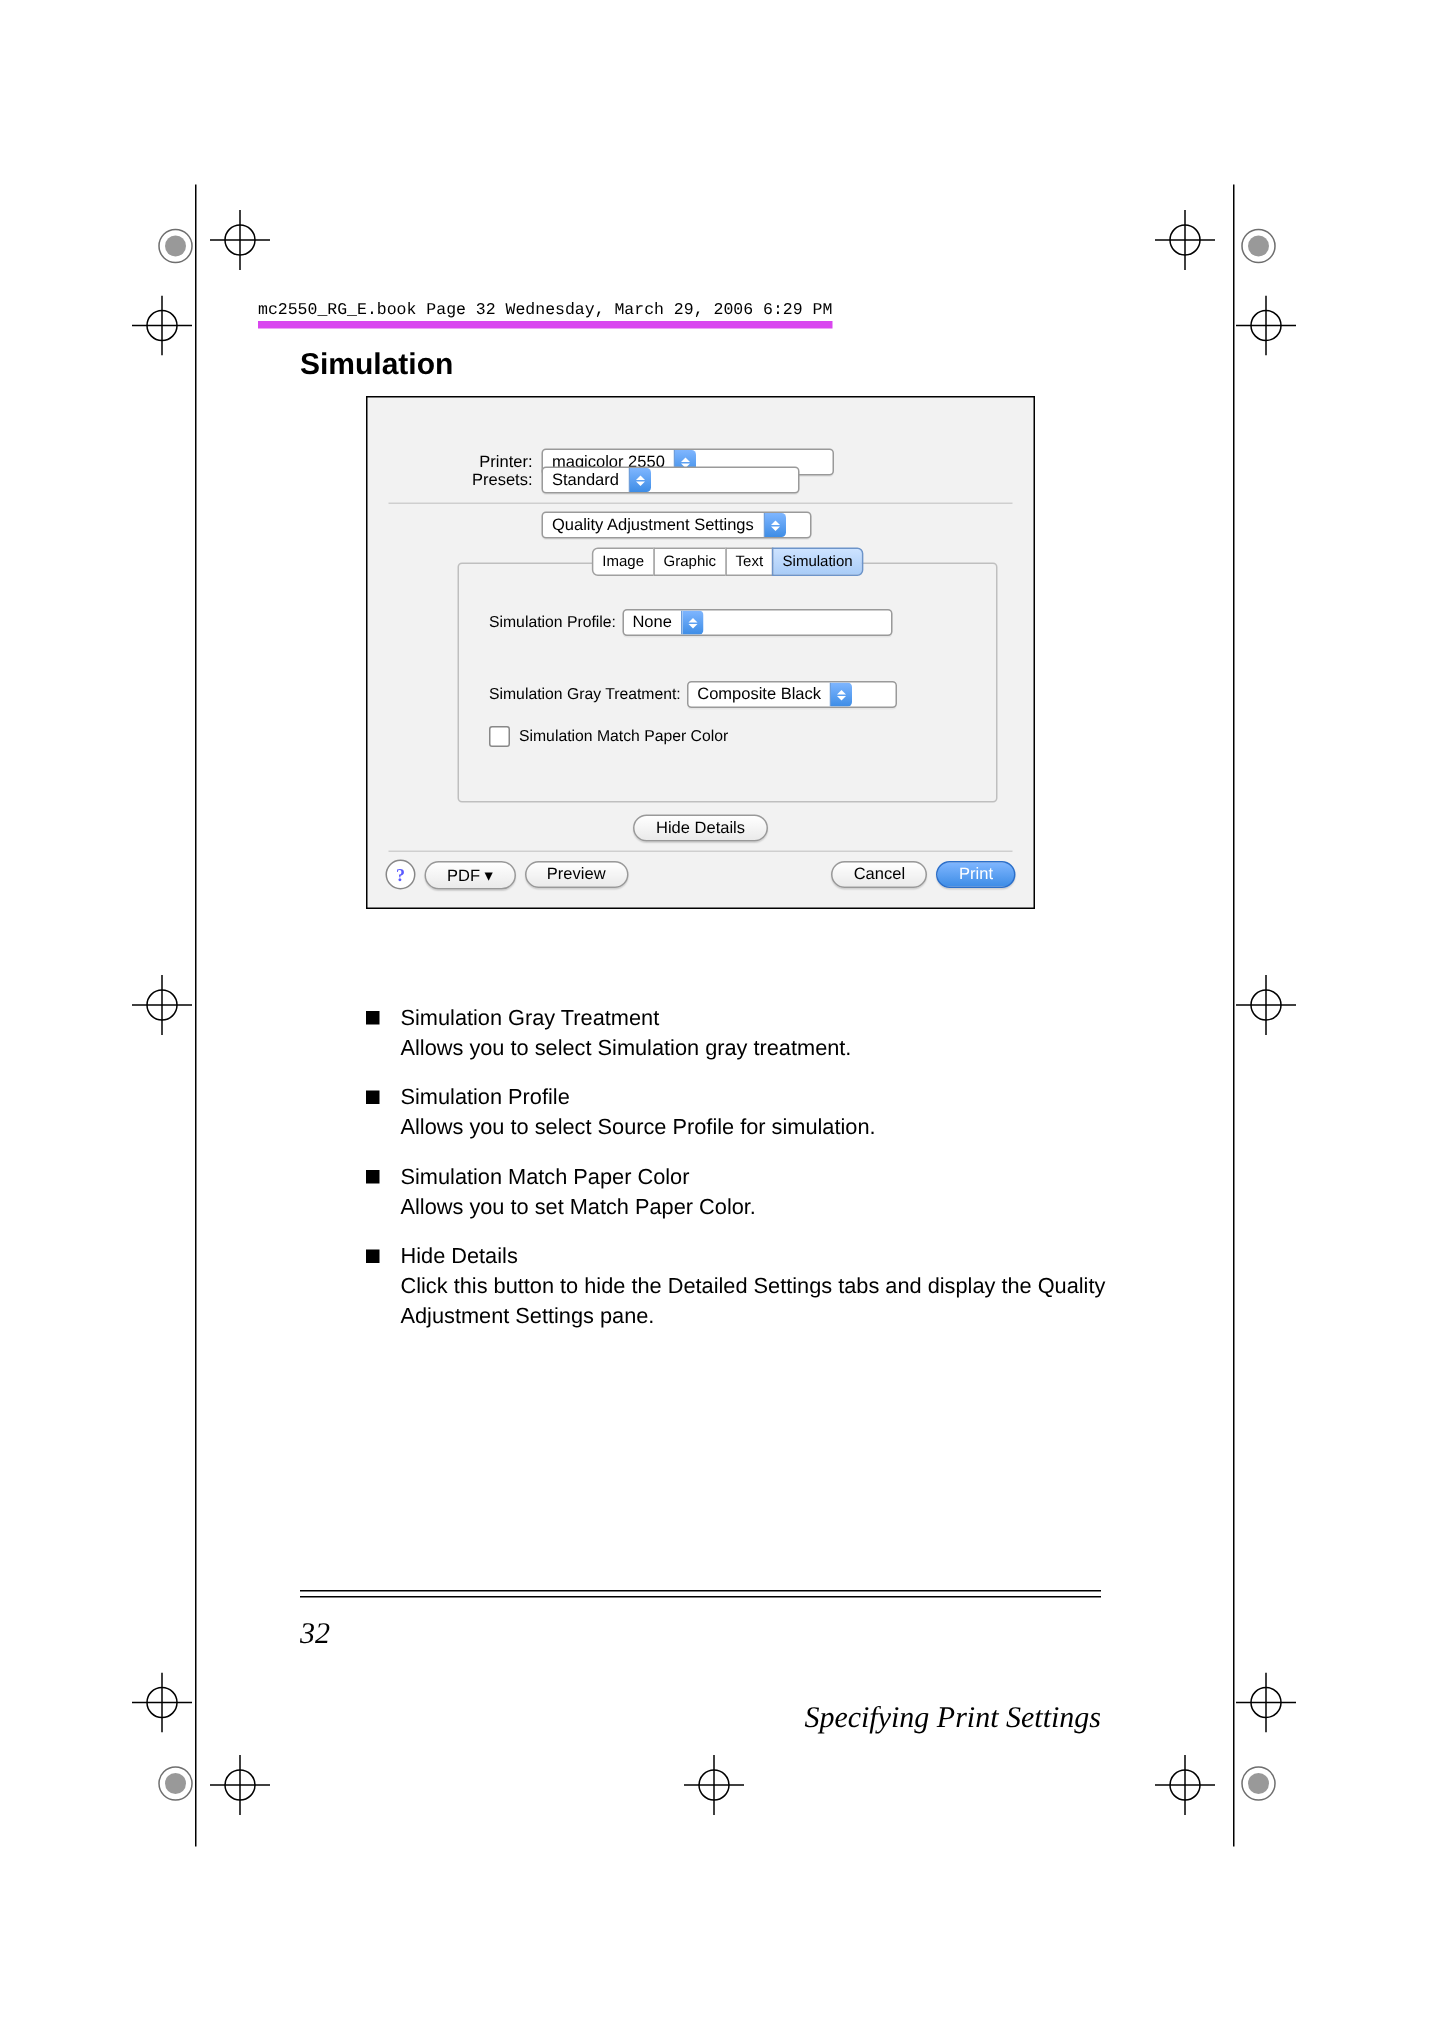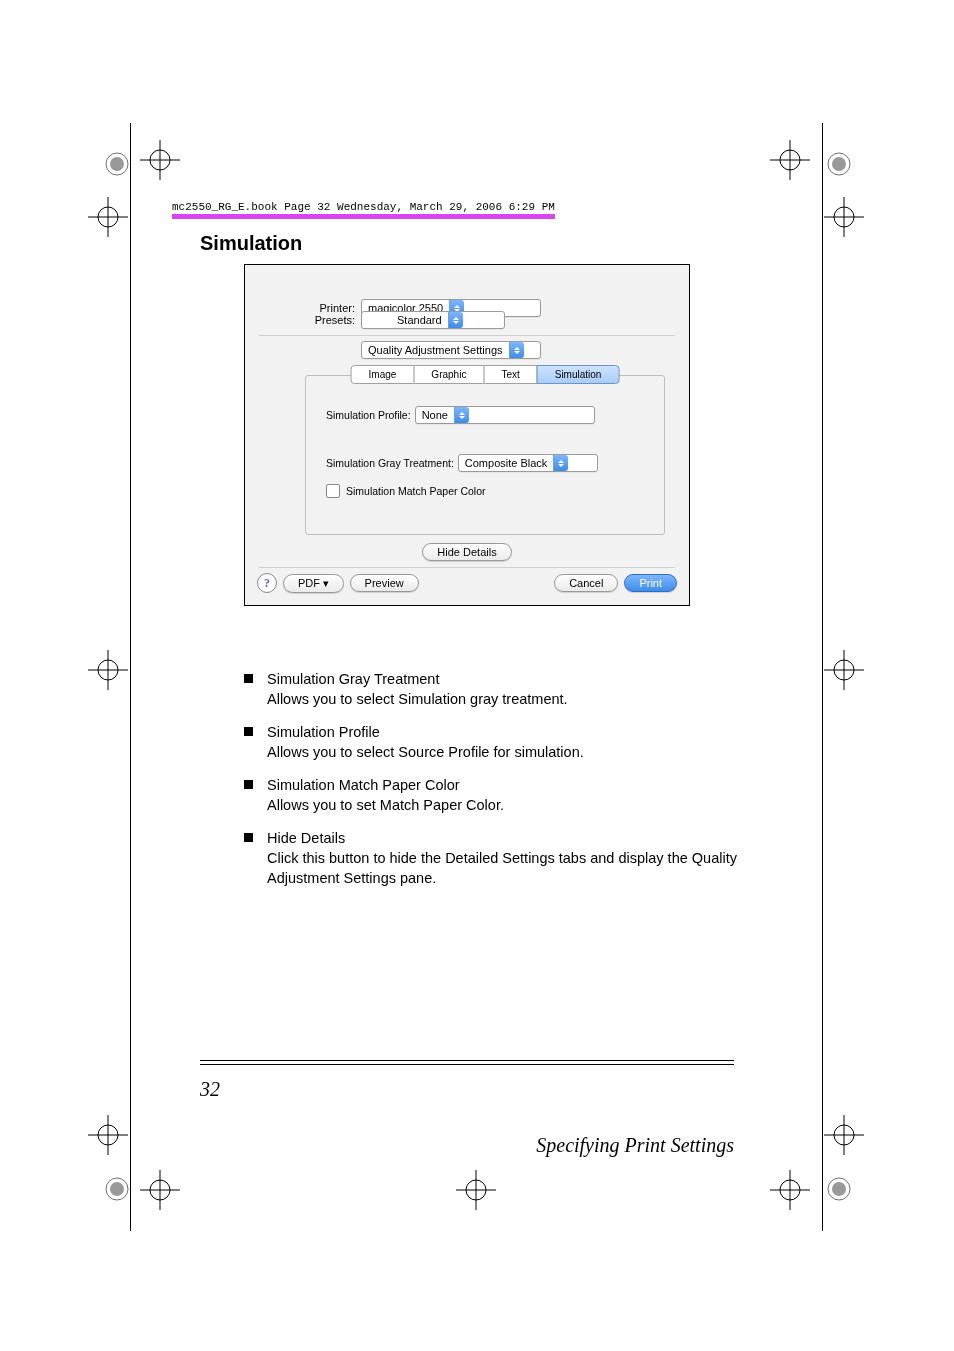--- a/index.html
+++ b/index.html
@@ -126,21 +126,21 @@
   .mac-tabs {
     position: absolute;
     top: 0; left: 50%;
     transform: translateX(-50%);
     display: flex;
   }
   .mac-tab {
     border: 1px solid #a0a0a0;
     background: #fff;
     font-size: 10px;
-    padding: 3px 17px;
+    padding: 3px 6px;
     margin-left: -1px;
   }
   .mac-tab:first-child {
     margin-left: 0;
     border-radius: 4px 0 0 4px;
   }
   .mac-tab:last-child {
     border-radius: 0 4px 4px 0;
   }
   .mac-tab.active {
@@ -377,29 +377,29 @@
   <div class="vline" style="left:822px; top:123px; height:1108px;"></div>
 
   <div class="book-header">mc2550_RG_E.book  Page 32  Wednesday, March 29, 2006  6:29 PM</div>
 
   <div class="section-title">Simulation</div>
 
   <div class="dialog">
 
     <div class="dlg-row" style="left:54px; top:20px;margin-top:14px;">
       <span class="dlg-label" style="width:56px;">Printer:</span>
-      <span class="mac-select" style="width:180px;text-align:center;">
+      <span class="mac-select" style="width:195px;text-align:center;">
         <span class="val">magicolor 2550</span>
         <span class="arrow"></span>
       </span>
     </div>
 
     <div class="dlg-row" style="left:54px; top:46px;">
       <span class="dlg-label" style="width:56px;">Presets:</span>
-      <span class="mac-select" style="width:144px;padding-left:29px;">
+      <span class="mac-select" style="width:172px;">
         <span class="val">Standard</span>
         <span class="arrow"></span>
       </span>
     </div>
     <div class="dlg-sep" style="top:70px;"></div>
 
     <div class="dlg-row" style="left:116px; top:76px;">
       <span class="mac-select" style="width:180px;">
         <span class="val">Quality Adjustment Settings</span>
         <span class="arrow"></span>

